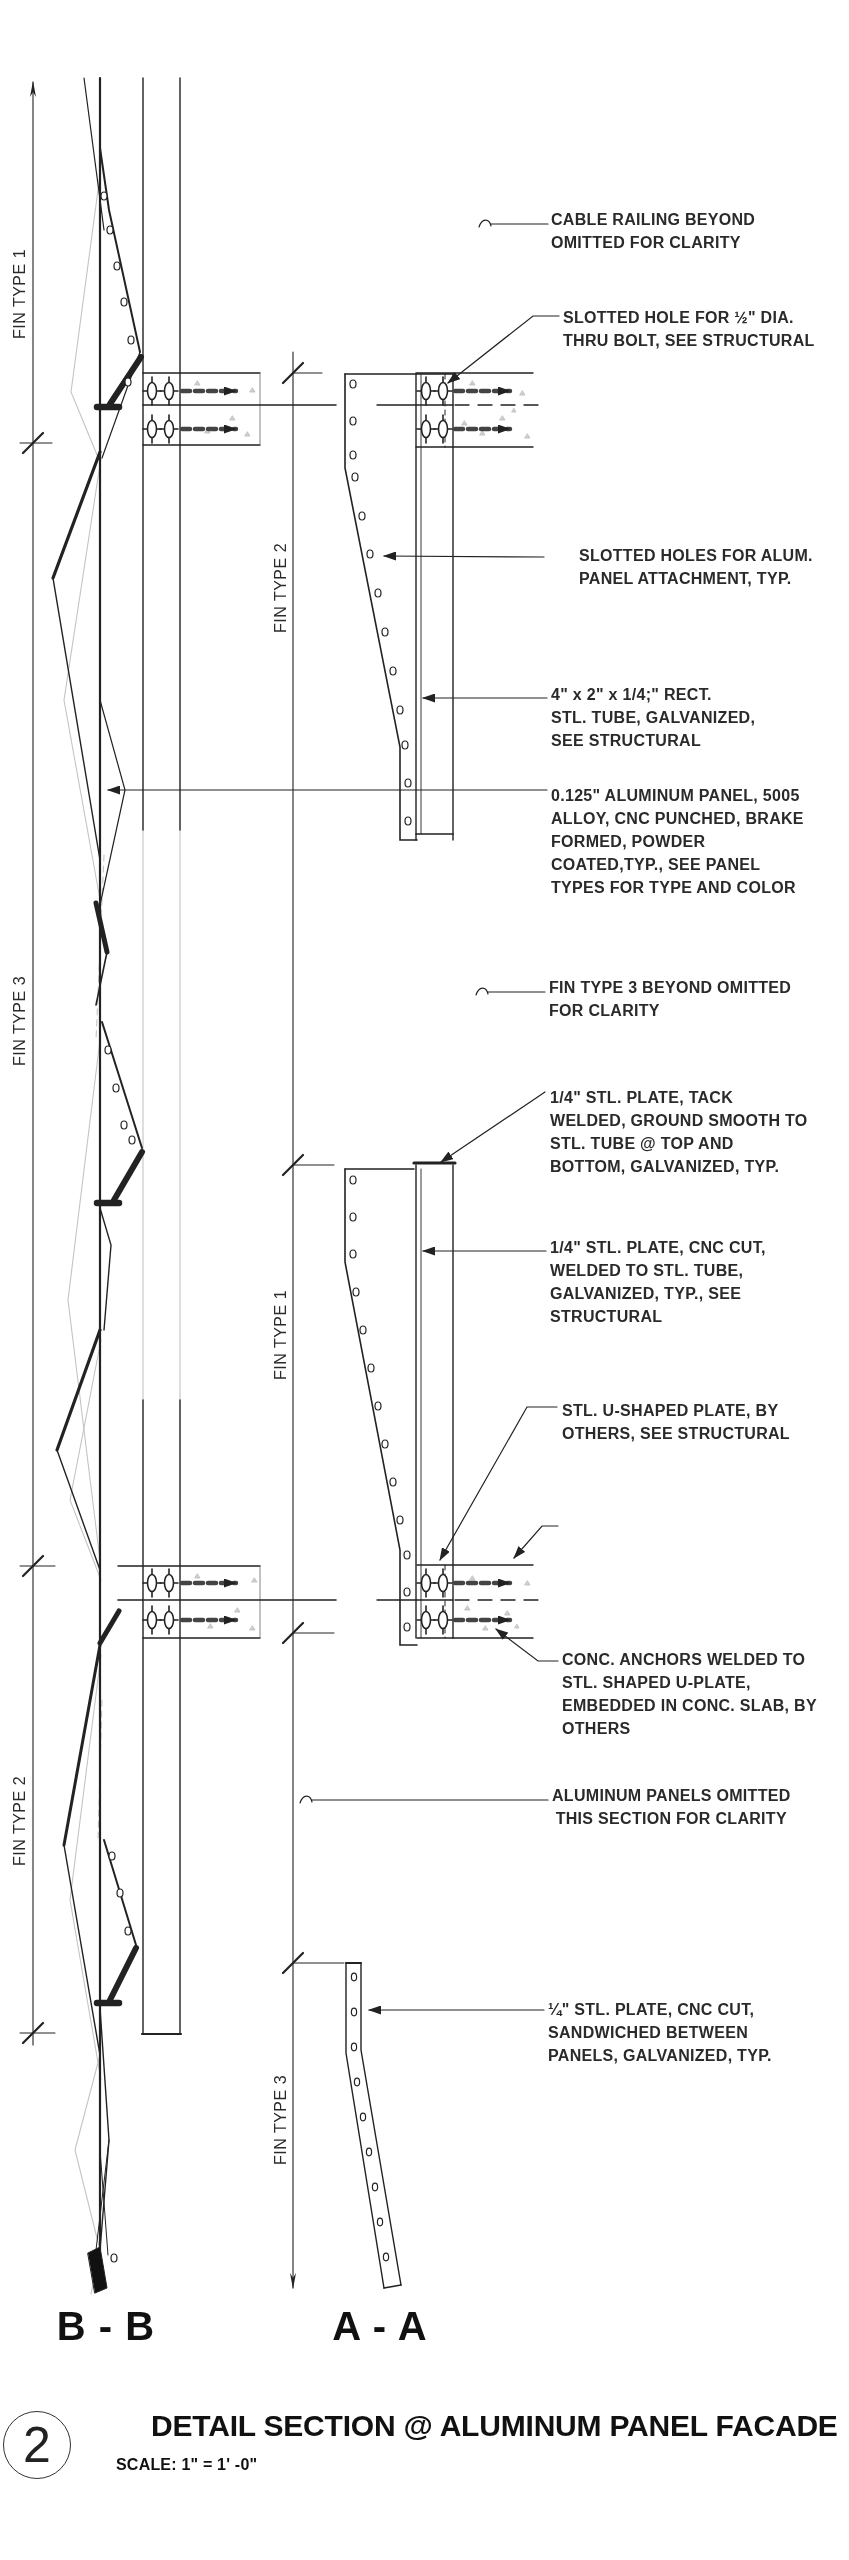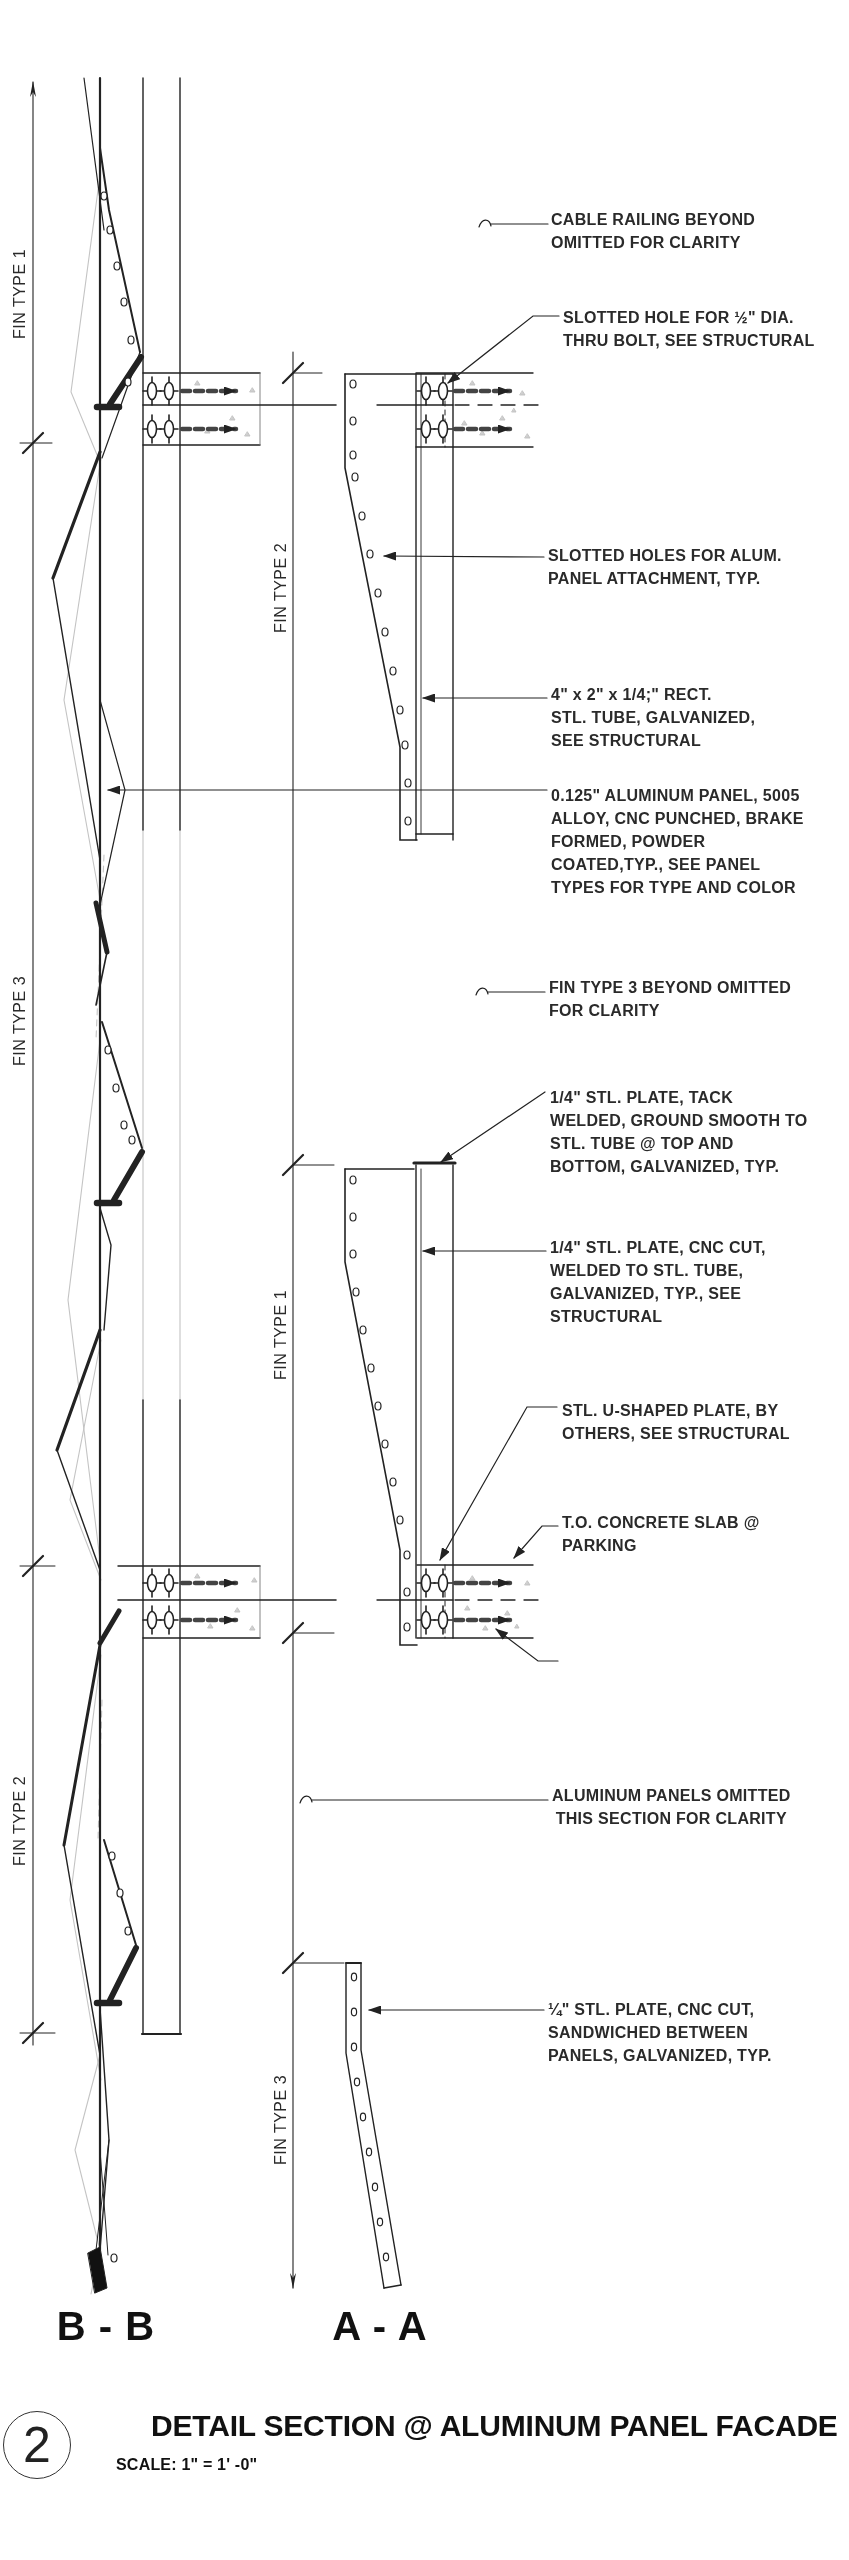--- a/index.html
+++ b/index.html
@@ -312,21 +312,21 @@
       <path d="M558,1661 L538,1661 L496,1629" marker-end="url(#arr)"></path>
       <path d="M300,1803 c3,-9 10,-9 12,-1 M312,1800 H548"></path>
       <path d="M544,2010 L369,2010" marker-end="url(#arr)"></path>
     </g>
   </svg>
 
   <div class="ann" style="left:551px;top:208px;">CABLE RAILING BEYOND
 OMITTED FOR CLARITY</div>
   <div class="ann" style="left:563px;top:306px;">SLOTTED HOLE FOR ½" DIA.
 THRU BOLT, SEE STRUCTURAL</div>
-  <div class="ann" style="left:548px;top:544px;">SLOTTED HOLES FOR ALUM.
+  <div class="ann" style="left:579px;top:544px;">SLOTTED HOLES FOR ALUM.
 PANEL ATTACHMENT, TYP.</div>
   <div class="ann" style="left:551px;top:683px;">4" x 2" x 1/4;" RECT.
 STL. TUBE, GALVANIZED,
 SEE STRUCTURAL</div>
   <div class="ann" style="left:551px;top:784px;">0.125" ALUMINUM PANEL, 5005
 ALLOY, CNC PUNCHED, BRAKE
 FORMED, POWDER
 COATED,TYP., SEE PANEL
 TYPES FOR TYPE AND COLOR</div>
   <div class="ann" style="left:549px;top:976px;">FIN TYPE 3 BEYOND OMITTED
@@ -334,22 +334,24 @@
   <div class="ann" style="left:550px;top:1086px;">1/4" STL. PLATE, TACK
 WELDED, GROUND SMOOTH TO
 STL. TUBE @ TOP AND
 BOTTOM, GALVANIZED, TYP.</div>
   <div class="ann" style="left:550px;top:1236px;">1/4" STL. PLATE, CNC CUT,
 WELDED TO STL. TUBE,
 GALVANIZED, TYP., SEE
 STRUCTURAL</div>
   <div class="ann" style="left:562px;top:1399px;">STL. U-SHAPED PLATE, BY
 OTHERS, SEE STRUCTURAL</div>
-  <div class="ann" style="left:562px;top:1511px;">T.O. CONCRETE SLAB @
-PARKING</div>
+  <div class="ann" style="left:562px;top:1648px;">CONC. ANCHORS WELDED TO
+STL. SHAPED U-PLATE,
+EMBEDDED IN CONC. SLAB, BY
+OTHERS</div>
   <div class="ann" style="left:552px;top:1784px;text-align:center;">ALUMINUM PANELS OMITTED
 THIS SECTION FOR CLARITY</div>
   <div class="ann" style="left:548px;top:1998px;">¼" STL. PLATE, CNC CUT,
 SANDWICHED BETWEEN
 PANELS, GALVANIZED, TYP.</div>
 
   <div class="dimlabel" style="left:20px;top:294px;">FIN TYPE 1</div>
   <div class="dimlabel" style="left:20px;top:1021px;">FIN TYPE 3</div>
   <div class="dimlabel" style="left:20px;top:1821px;">FIN TYPE 2</div>
   <div class="dimlabel" style="left:281px;top:588px;">FIN TYPE 2</div>

